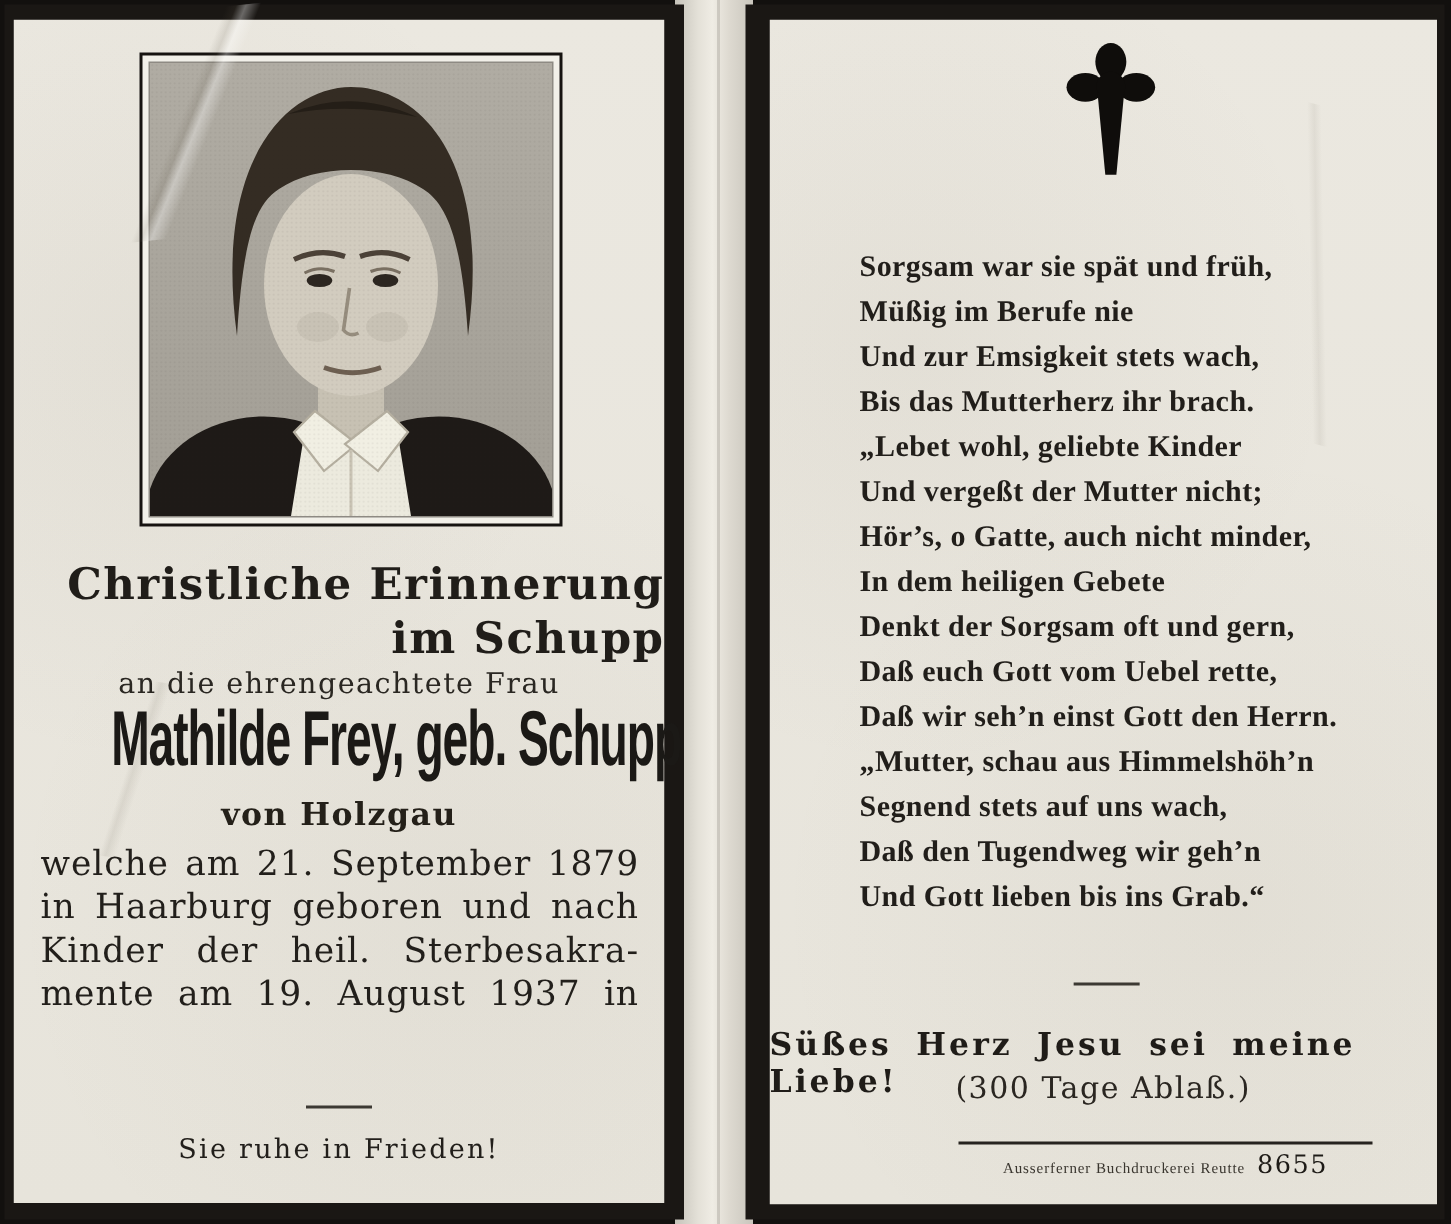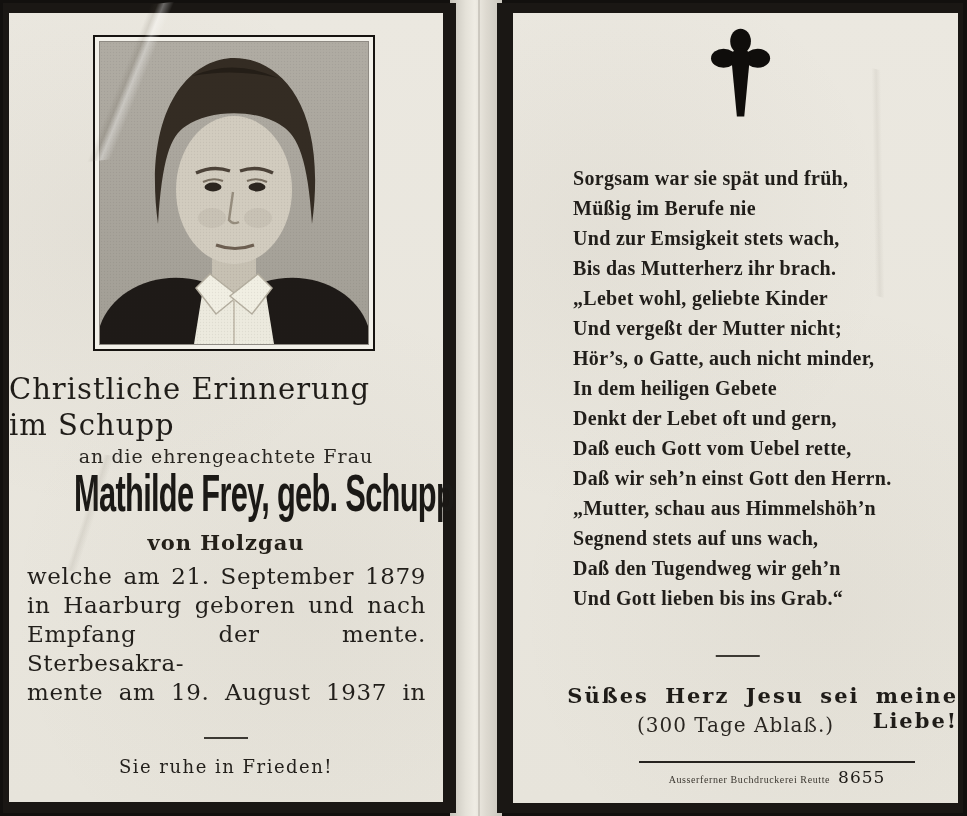--- a/index.html
+++ b/index.html
@@ -29,22 +29,22 @@
   .crease-b { left:-20px; top:440px; width:200px; height:120px; transform:rotate(8deg);
               background:linear-gradient(100deg,transparent 48%,rgba(90,82,68,0.10) 50%,transparent 53%); }
   .crease-c { right:-10px; top:60px; width:180px; height:220px; transform:rotate(14deg);
               background:linear-gradient(75deg,transparent 48%,rgba(90,82,68,0.08) 50%,transparent 52%); }
 
   
   .photo-outer { position:absolute; left:84px; top:22px; width:282px; height:316px;
                  border:2px solid #161310; padding:5px; background:#f2f0e9; }
   .photo-outer svg { display:block; width:100%; height:100%; outline:1px solid rgba(60,55,48,0.55); }
 
-  .heading { position:absolute; top:358px; left:0; width:100%; text-align:left;
-             font-weight:normal; font-size:29px; line-height:36px; letter-spacing:1px; color:#201d19; }
+  .heading { position:absolute; top:358px; left:0; width:100%; text-align:right;
+             font-weight:bold; font-size:29px; line-height:36px; letter-spacing:1px; color:#201d19; }
   .subheading { position:absolute; top:432px; left:0; width:100%; text-align:center;
                 font-size:19px; letter-spacing:1px; color:#2a2722; }
   .name-line { position:absolute; top:451px; left:0; width:100%; text-align:center; white-space:nowrap;
                font-family:"Liberation Sans",sans-serif; font-weight:bold; font-size:44px;
                letter-spacing:-1px; color:#1b1916; transform:scale(0.70,1.18); transform-origin:center top; }
   .origin-line { position:absolute; top:517px; left:0; width:100%; text-align:center;
                  font-weight:bold; font-size:21px; letter-spacing:1px; color:#242019; }
   .obituary { position:absolute; top:549px; left:18px; right:17px; color:#221f1b; }
   .obit-line { font-size:23px; line-height:29px; text-align:justify; text-align-last:justify;
                letter-spacing:0.6px; }
@@ -52,21 +52,21 @@
   .div-left { top:724px; transform:translateX(-50%); }
   .closing { position:absolute; top:743px; left:0; width:100%; text-align:center;
              font-size:18px; letter-spacing:1.5px; color:#221f1b; }
 
   
   .cross-wrap { position:absolute; top:12px; left:50%; transform:translateX(-44%); width:76px; height:96px; }
   .poem { position:absolute; top:150px; left:60px; right:20px; color:#211e1a; }
   .poem-line { font-family:"Liberation Serif",serif; font-weight:bold; font-size:20px;
                line-height:30px; letter-spacing:0.3px; white-space:nowrap; }
   .div-right { top:642px; transform:translateX(-46%); }
-  .dedication { position:absolute; top:670px; left:0; width:100%; text-align:right;
+  .dedication { position:absolute; top:670px; left:0; width:100%; text-align:left;
                 font-weight:bold; font-size:21px; letter-spacing:2px; word-spacing:7px; color:#1f1c18; }
   .indulgence { position:absolute; top:700px; left:0; width:100%; text-align:center;
                 font-size:20px; letter-spacing:1px; color:#2a2621; }
   .printer { position:absolute; top:748px; left:126px; width:276px; text-align:center; }
   .printer-rule { border-top:2px solid #26231f; margin-bottom:4px; }
   .printer-row { display:flex; align-items:baseline; justify-content:center; gap:8px; }
   .printer-name { font-family:Liberation Serif, serif; font-size:10px; letter-spacing:0.6px; color:#3a362f; }
   .printer-num { font-size:17px; letter-spacing:1px; color:#1e1b17; }
 </style>
 </head>
@@ -133,21 +133,21 @@
 
     <div class="subheading">an die ehrengeachtete Frau</div>
 
     <div class="name-line">Mathilde Frey, geb. Schupp</div>
 
     <div class="origin-line">von Holzgau</div>
 
     <div class="obituary">
         <div class="obit-line">welche am 21. September 1879</div>
         <div class="obit-line">in Haarburg geboren und nach</div>
-        <div class="obit-line">Empfang der mente. Sterbesakra-</div>
+        <div class="obit-line">Kinder der heil. Sterbesakra-</div>
         <div class="obit-line">mente am 19. August 1937 in</div>
       </div>
 
     <div class="divider div-left"></div>
 
     <div class="closing">Sie ruhe in Frieden!</div>
   </div>
 
   <div class="panel panel-right">
     <div class="crease crease-c"></div>
@@ -166,21 +166,21 @@
 
     <div class="poem">
         <div class="poem-line">Sorgsam war sie spät und früh,</div>
         <div class="poem-line">Müßig im Berufe nie</div>
         <div class="poem-line">Und zur Emsigkeit stets wach,</div>
         <div class="poem-line">Bis das Mutterherz ihr brach.</div>
         <div class="poem-line">„Lebet wohl, geliebte Kinder</div>
         <div class="poem-line">Und vergeßt der Mutter nicht;</div>
         <div class="poem-line">Hör’s, o Gatte, auch nicht minder,</div>
         <div class="poem-line">In dem heiligen Gebete</div>
-        <div class="poem-line">Denkt der Lebet oft und gern,</div>
+        <div class="poem-line">Denkt der Sorgsam oft und gern,</div>
         <div class="poem-line">Daß euch Gott vom Uebel rette,</div>
         <div class="poem-line">Daß wir seh’n einst Gott den Herrn.</div>
         <div class="poem-line">„Mutter, schau aus Himmelshöh’n</div>
         <div class="poem-line">Segnend stets auf uns wach,</div>
         <div class="poem-line">Daß den Tugendweg wir geh’n</div>
         <div class="poem-line">Und Gott lieben bis ins Grab.“</div>
       </div>
 
     <div class="divider div-right" style="left:50%;"></div>
 

